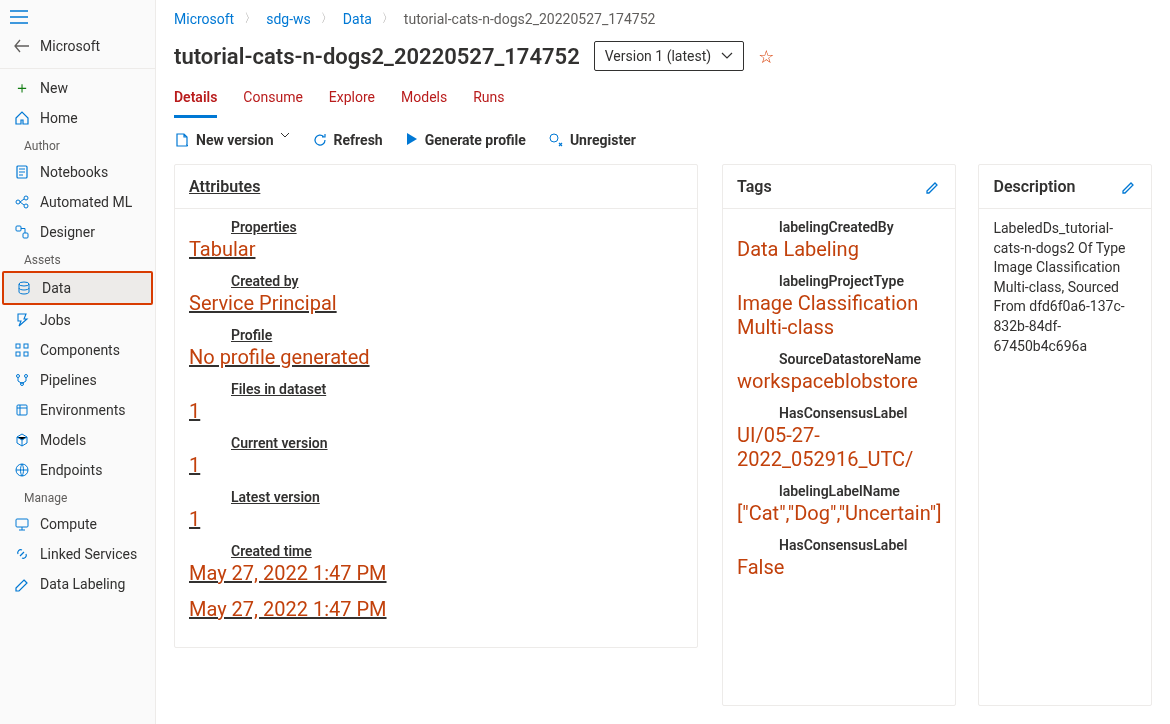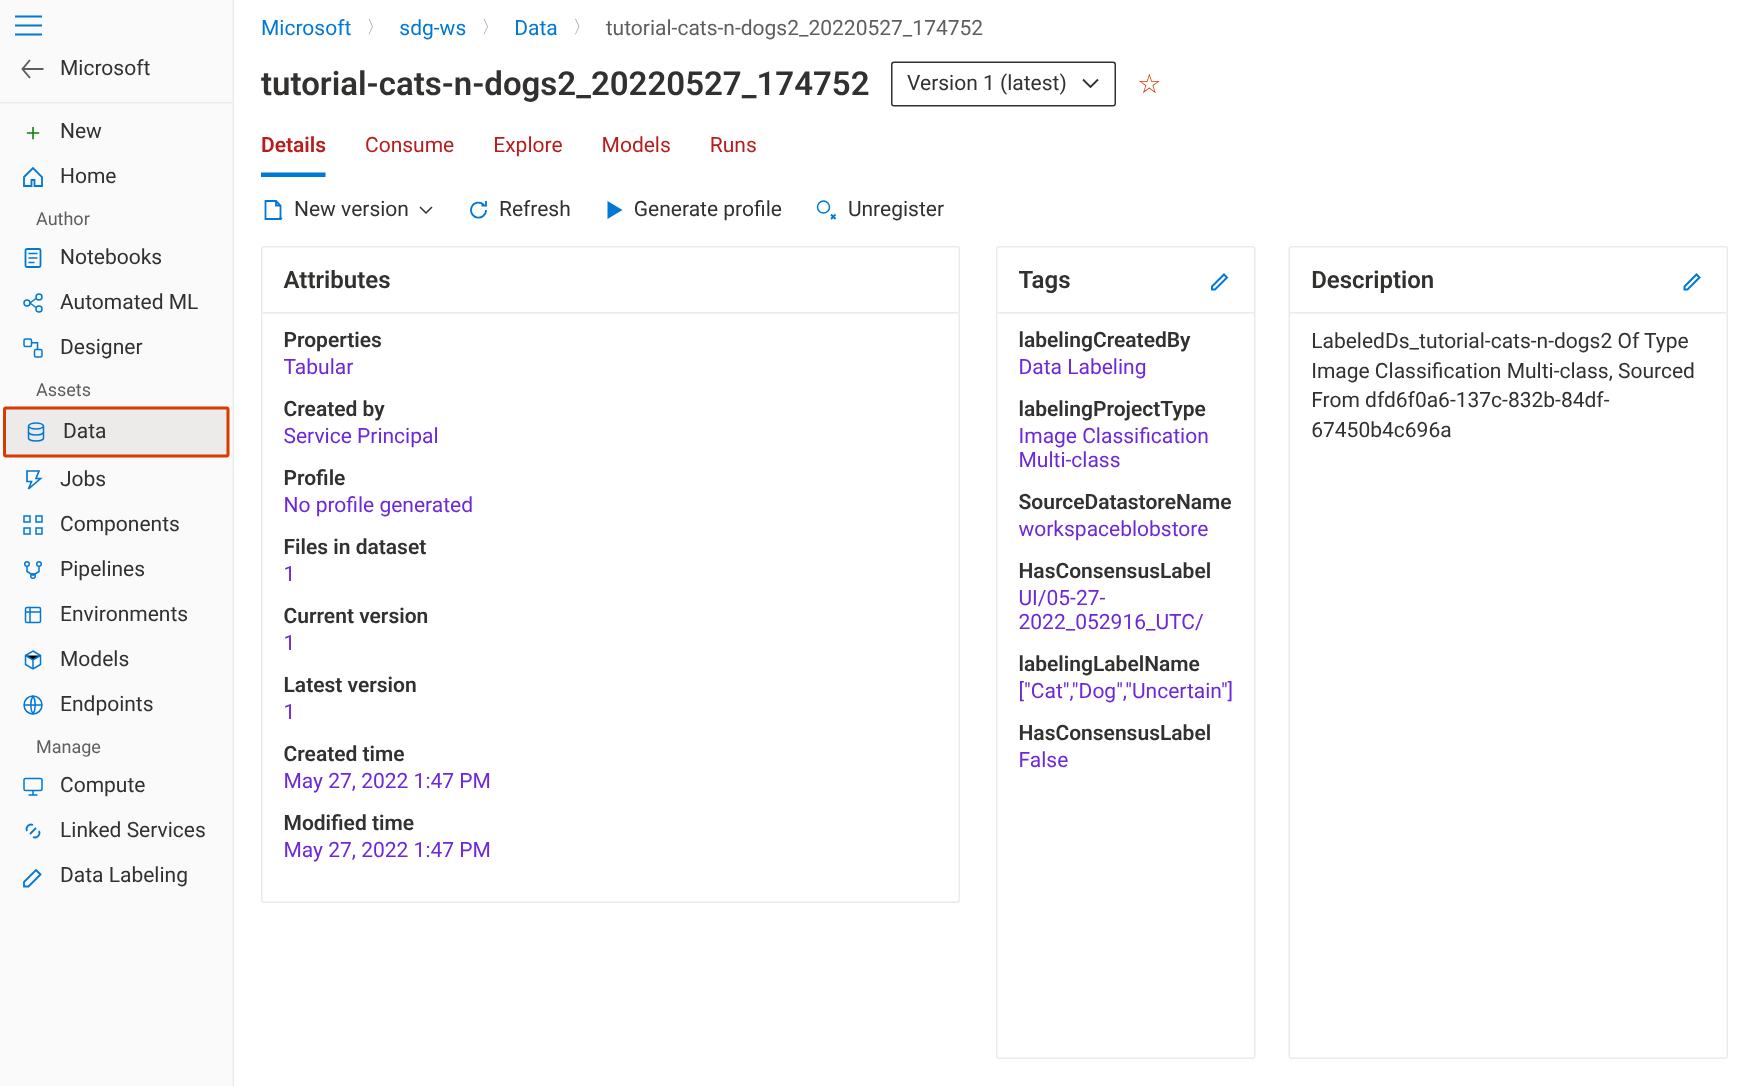--- a/index.html
+++ b/index.html
@@ -116,58 +116,59 @@
 
     
     .action-bar {
       display: flex;
       align-items: center;
       gap: 22px;
       padding: 14px 18px 12px 18px;
     }
     .action {
       display: flex;
-      align-items: center;
+      align-items: flex-start;
       gap: 6px;
       cursor: pointer;
       color: #323130;
+      font-weight: bold;
     }
     .action .icon { color: #0078d4; display: inline-flex; }
 
     
     .content {
       flex: 1;
       display: flex;
       gap: 24px;
       padding: 4px 18px 18px 18px;
       overflow: auto;
     }
-    .col-left { width: 466px; }
+    .col-left { width: 524px; text-decoration: underline; }
     .col-right { flex: 1; display: flex; flex-direction: row; gap: 22px; }
 
     .card {
       border: 1px solid #edebe9;
       border-radius: 2px;
       background: #ffffff;
     }
     .card-header {
       display: flex;
       justify-content: space-between;
       align-items: center;
       padding: 12px 14px;
       border-bottom: 1px solid #edebe9;
       font-weight: 600;
       font-size: 16px;
     }
     .card-body { padding: 10px 14px 14px 14px; }
     .card-body p.desc { font-size: 14px; color: #323130; line-height: 1.4; }
 
     .prop { margin-bottom: 12px; }
-    .prop-label { font-size: 14px; font-weight: 600; color: #323130; display: flex; align-items: center; gap: 6px; }
-    .prop-value { font-size: 14px; color: #6d28d9; margin-top: 2px; }
+    .prop-label { font-size: 14px; font-weight: 600; color: #323130; display: flex; align-items: center; gap: 6px; margin-left: 42px; }
+    .prop-value { font-size: 20px; color: #c2410c; margin-top: 2px; }
     .info-circle { color: #0078d4; font-size: 13px; }
 
     .edit-icon { color: #0078d4; cursor: pointer; }
 
     
     svg { display: block; }
   </style>
 </head>
 <body>
 
@@ -436,21 +437,20 @@
             </div>
             <div class="prop">
               <div class="prop-label">Latest version</div>
               <div class="prop-value">1</div>
             </div>
             <div class="prop">
               <div class="prop-label">Created time</div>
               <div class="prop-value">May 27, 2022 1:47 PM</div>
             </div>
             <div class="prop">
-              <div class="prop-label">Modified time</div>
               <div class="prop-value">May 27, 2022 1:47 PM</div>
             </div>
           </div>
         </section>
       </div>
 
       <div class="col-right">
         <section class="card">
           <div class="card-header">
             <span>Tags</span>

